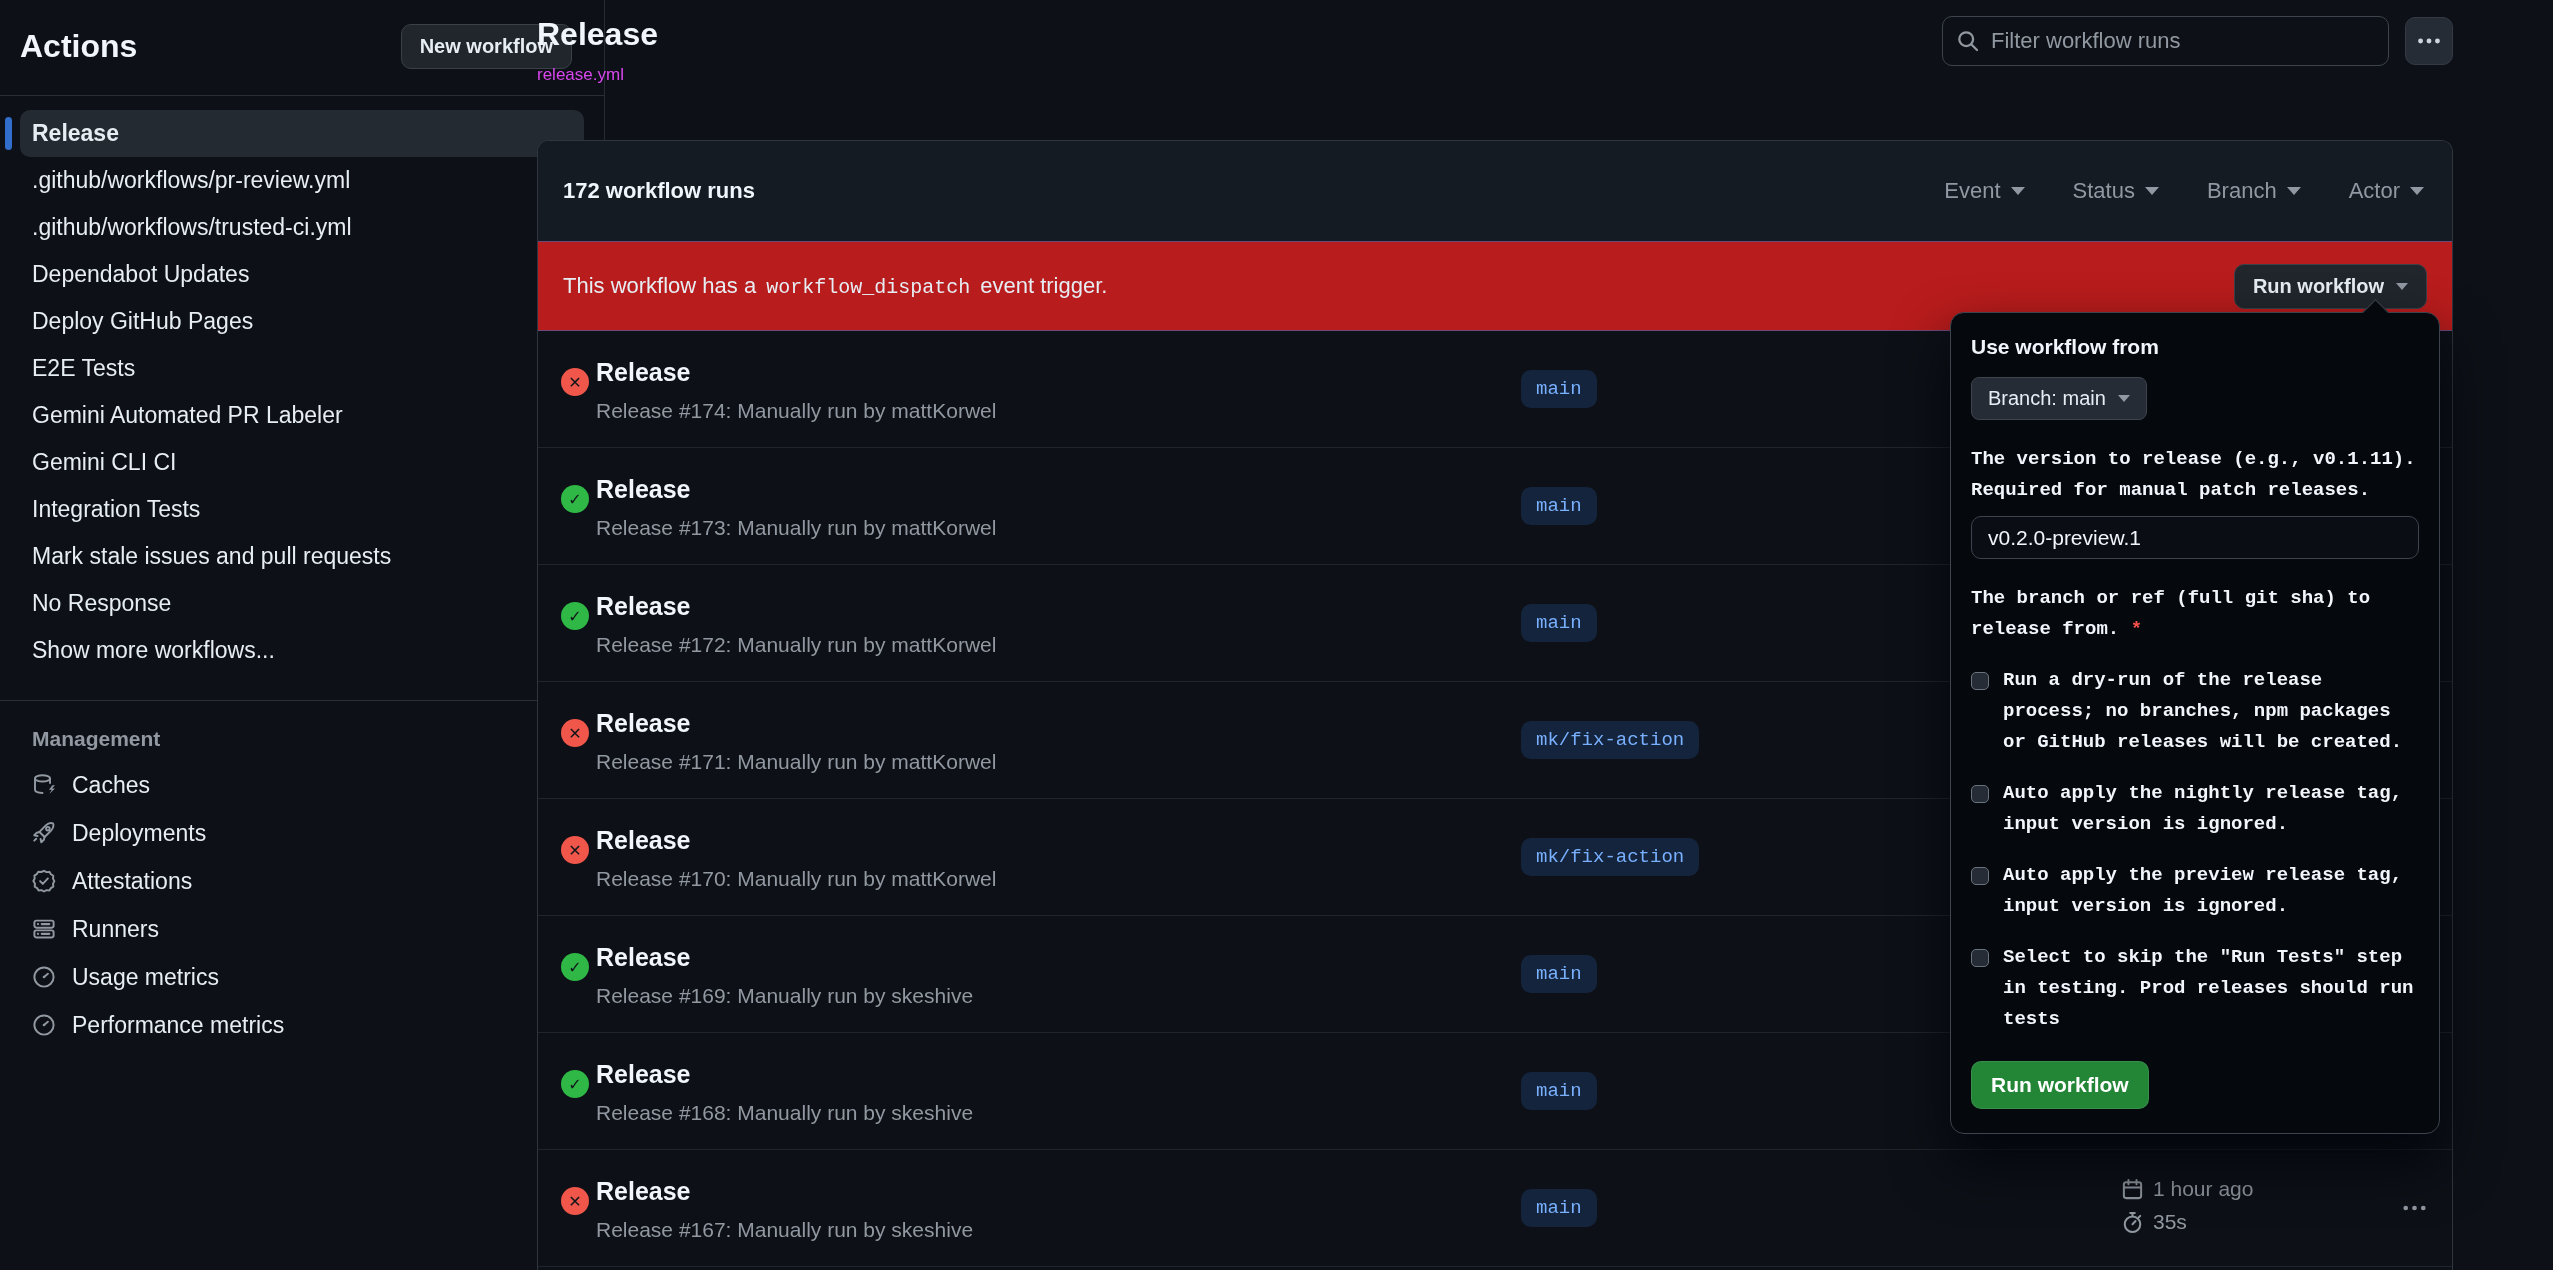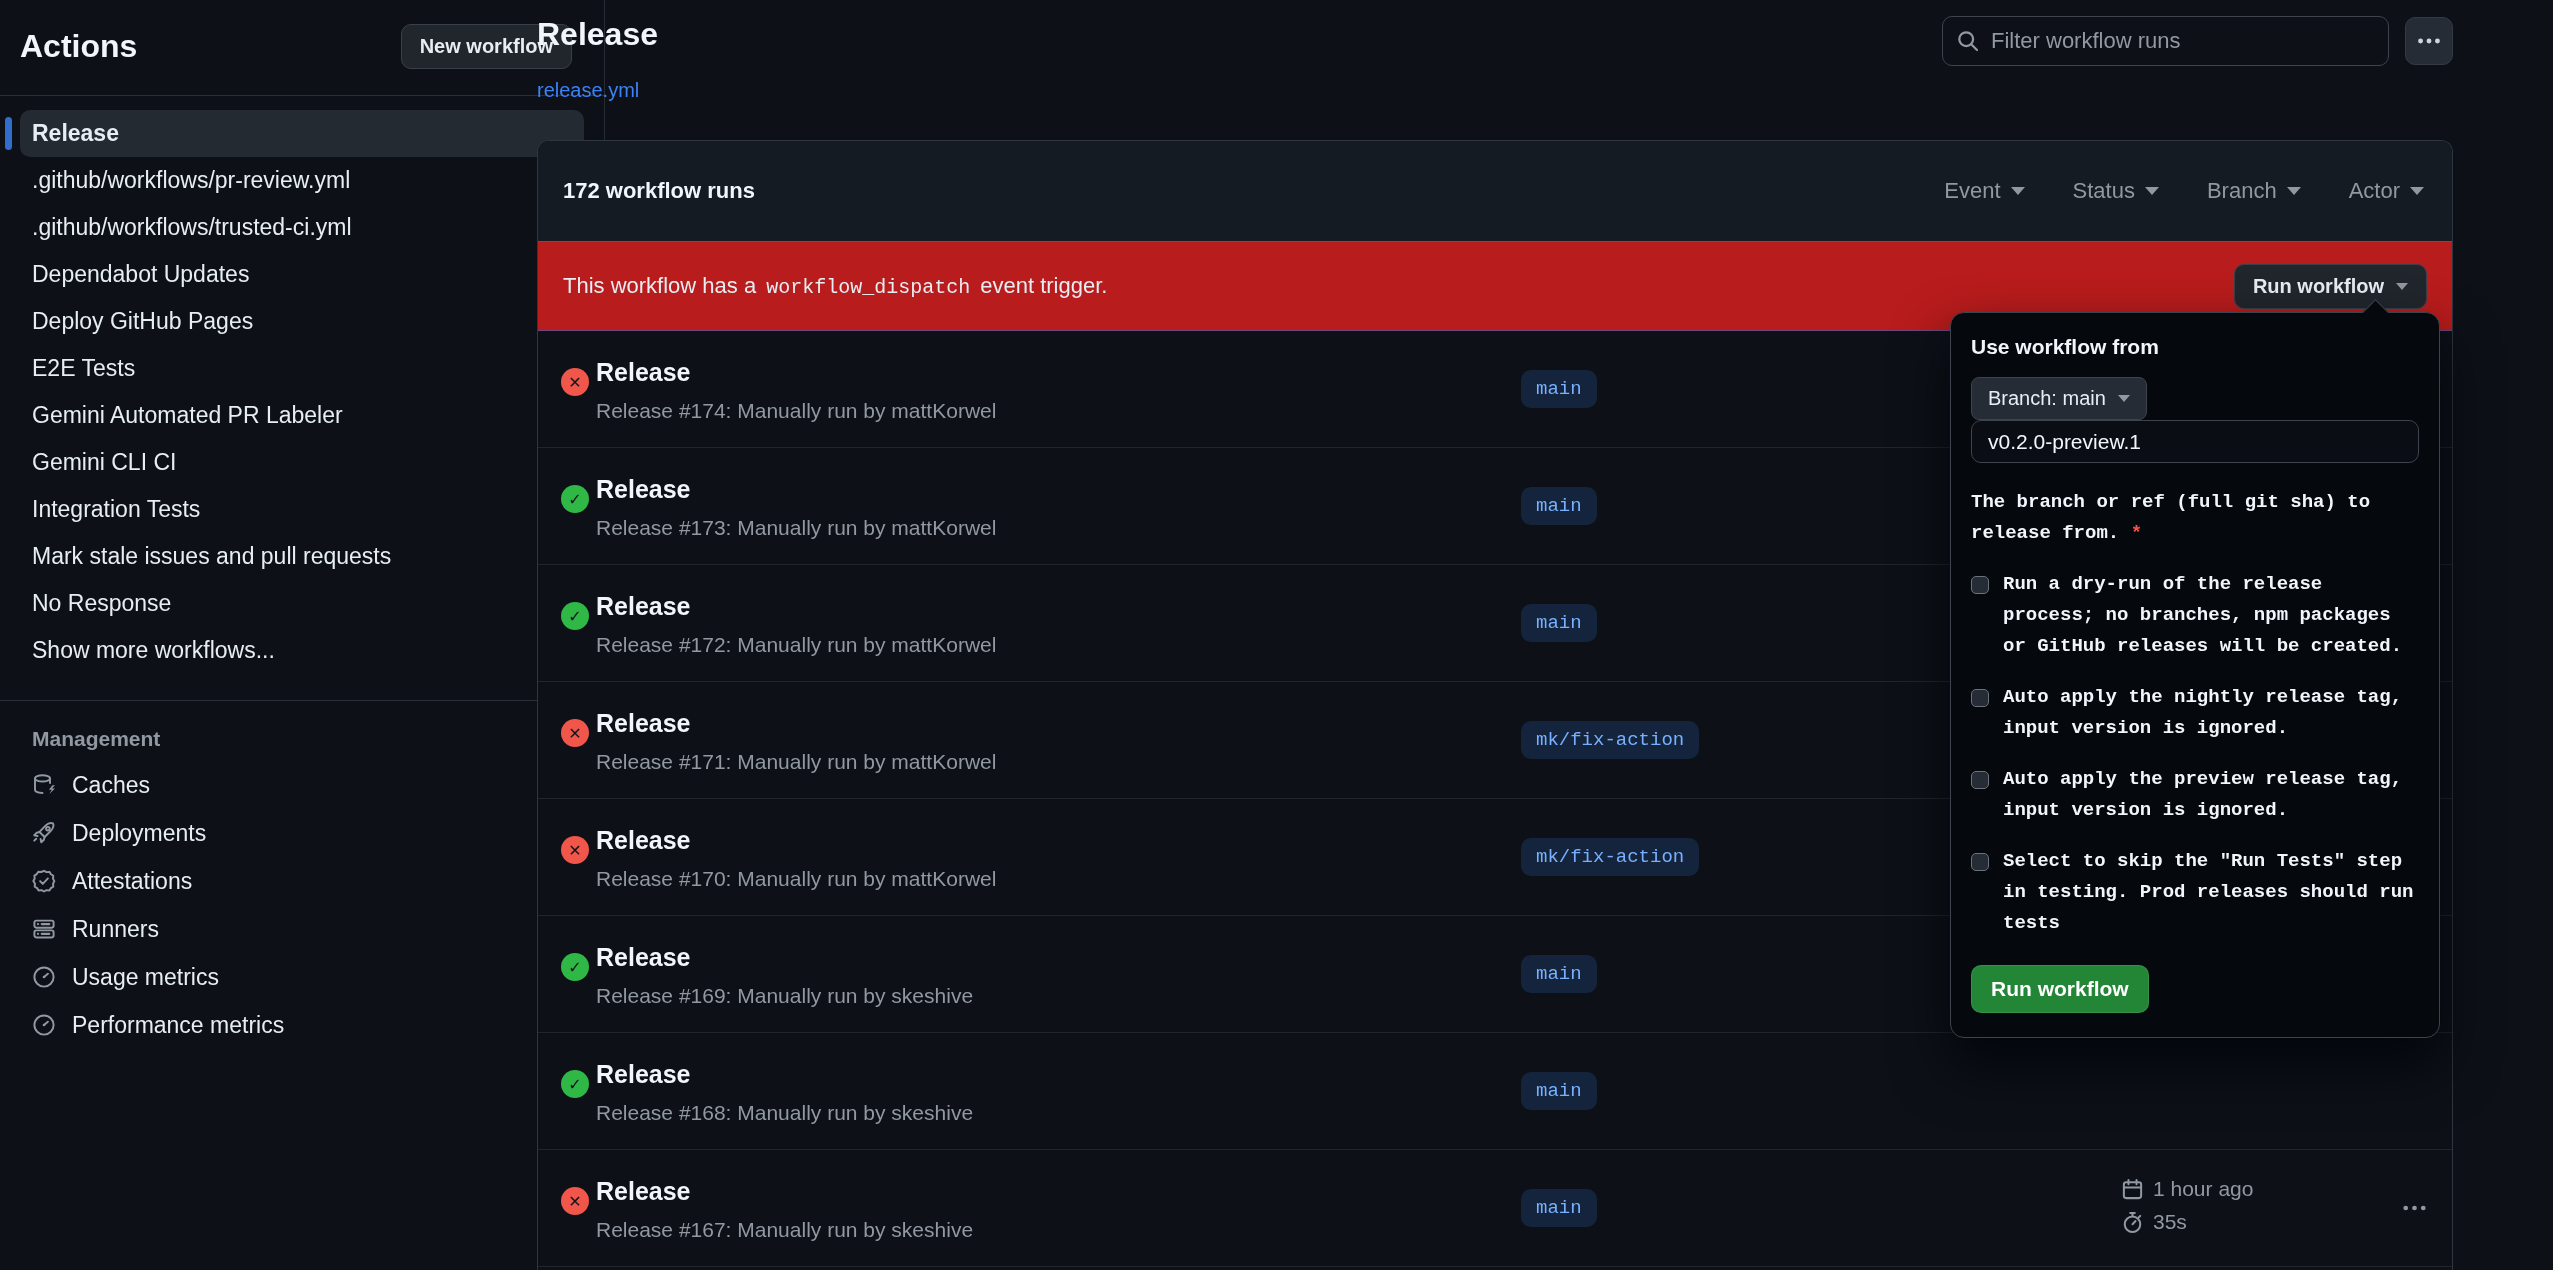--- a/index.html
+++ b/index.html
@@ -28,21 +28,21 @@
     font-size:23px; color:#e6edf3; cursor:pointer; }
   .mgmt-list .ic { display:flex; color:#9198a1; }
   .mgmt-list .spacer { flex:1; }
   .mgmt-list .ext { display:flex; color:#9198a1; }
 
   
   .main { position:absolute; left:506px; top:0; right:0; bottom:0; }
   .main-head { display:flex; justify-content:space-between; align-items:flex-start;
     padding:16px 100px 0 31px; }
   .page-title { font-size:32px; font-weight:700; color:#f0f6fc; }
-  .file-link { display:inline-block; margin-top:26px; font-size:20px; color:#3b82f6; cursor:pointer; }
+  .file-link { display:inline-block; margin-top:12px; font-size:17px; color:#d946ef; cursor:pointer; }
   .head-right { display:flex; gap:16px; align-items:center;justify-content:center; }
   .search-box { position:relative; }
   .search-box svg { position:absolute; left:14px; top:13px; color:#9198a1; }
   .search-input { width:447px; height:50px; background:transparent; border:1px solid #3d444d;
     border-radius:10px; color:#e6edf3; font-size:22px; padding:0 16px 0 48px;
     font-family:inherit; }
   .search-input::placeholder { color:#9198a1; }
   .kebab-btn { width:48px; height:48px; border-radius:10px; background:#262c36; border:1px solid #343a43;
     display:flex; align-items:center; justify-content:center; color:#cdd5de; cursor:pointer; }
 
@@ -418,20 +418,22 @@
   </section>
 </main>
 
 <div class="dispatch">
   <div class="dp-title">Use workflow from</div>
   <button class="dp-branch-btn">
     <span>Branch: main</span>
     <span class="caret"></span>
   </button>
 
+  <div class="dp-label">The version to release (e.g., v0.1.11).
+Required for manual patch releases.</div>
   <input class="dp-input" type="text" value="v0.2.0-preview.1" style="">
 
   <div class="dp-label"><span>The branch or ref (full git sha) to
 release from.</span> <span class="req">*</span></div>
 
   <div>
     <label class="cb-row">
         <input type="checkbox" style="">
         <span class="cb-text">Run a dry-run of the release
 process; no branches, npm packages

